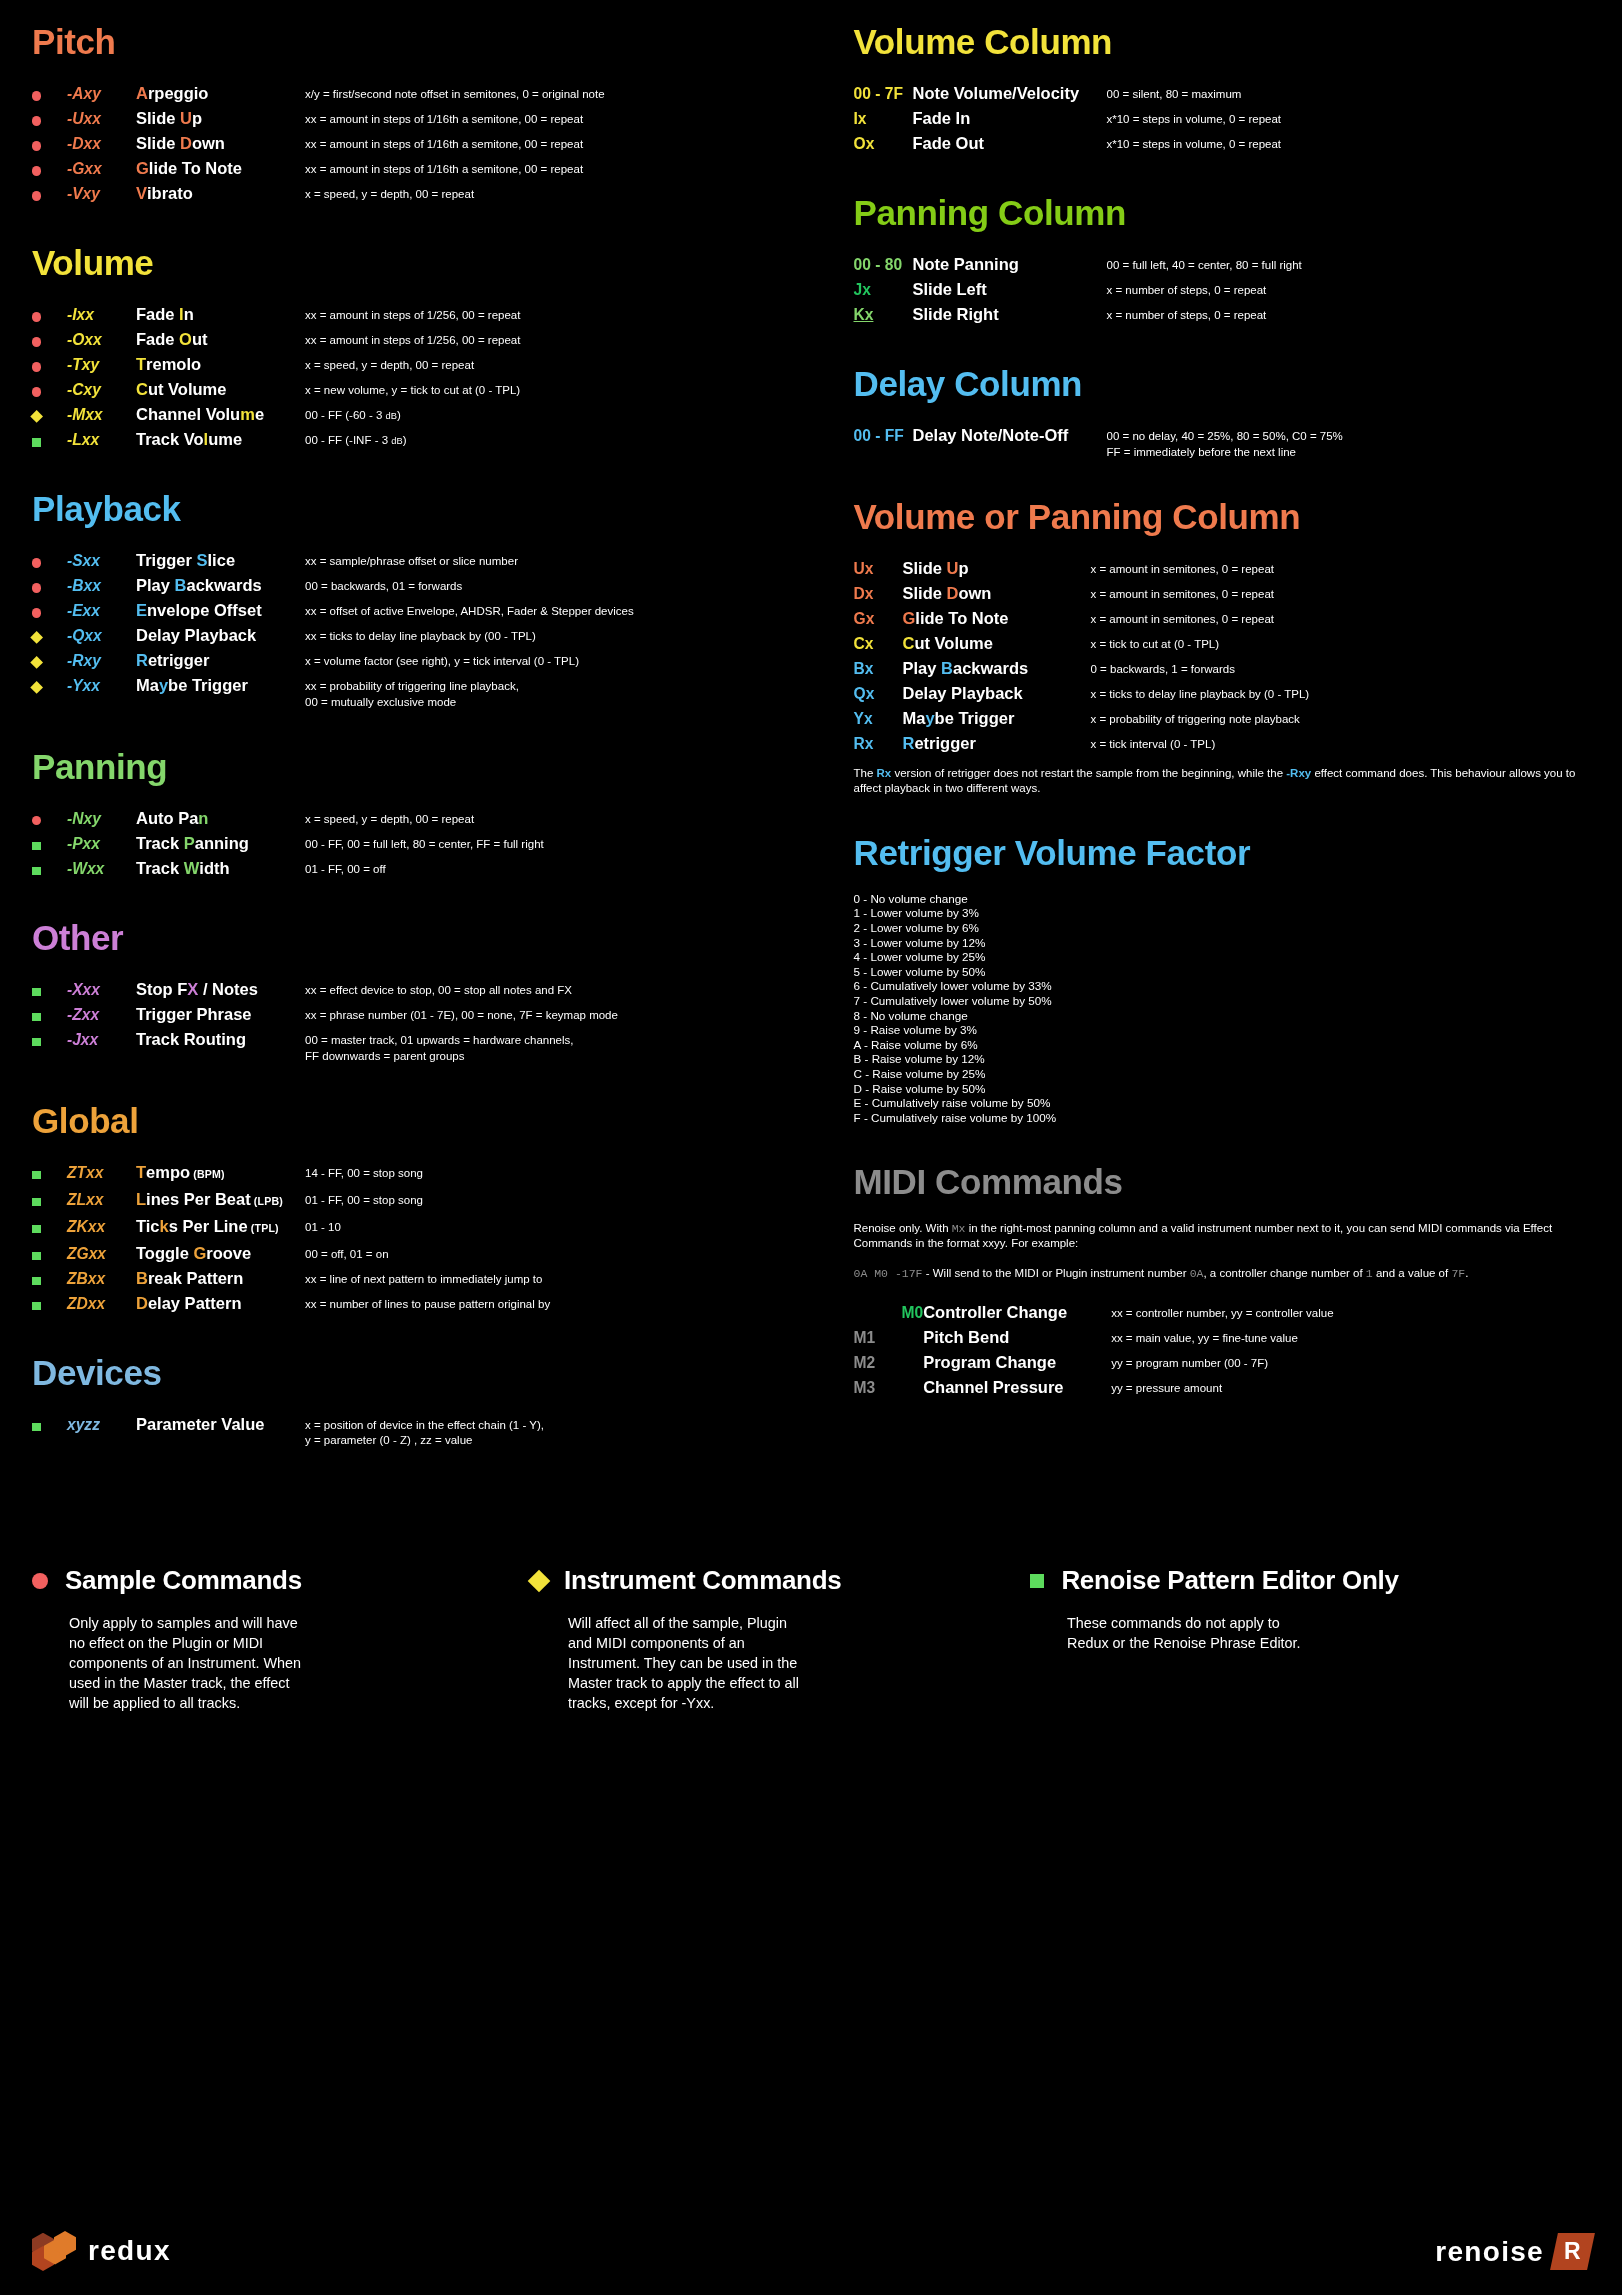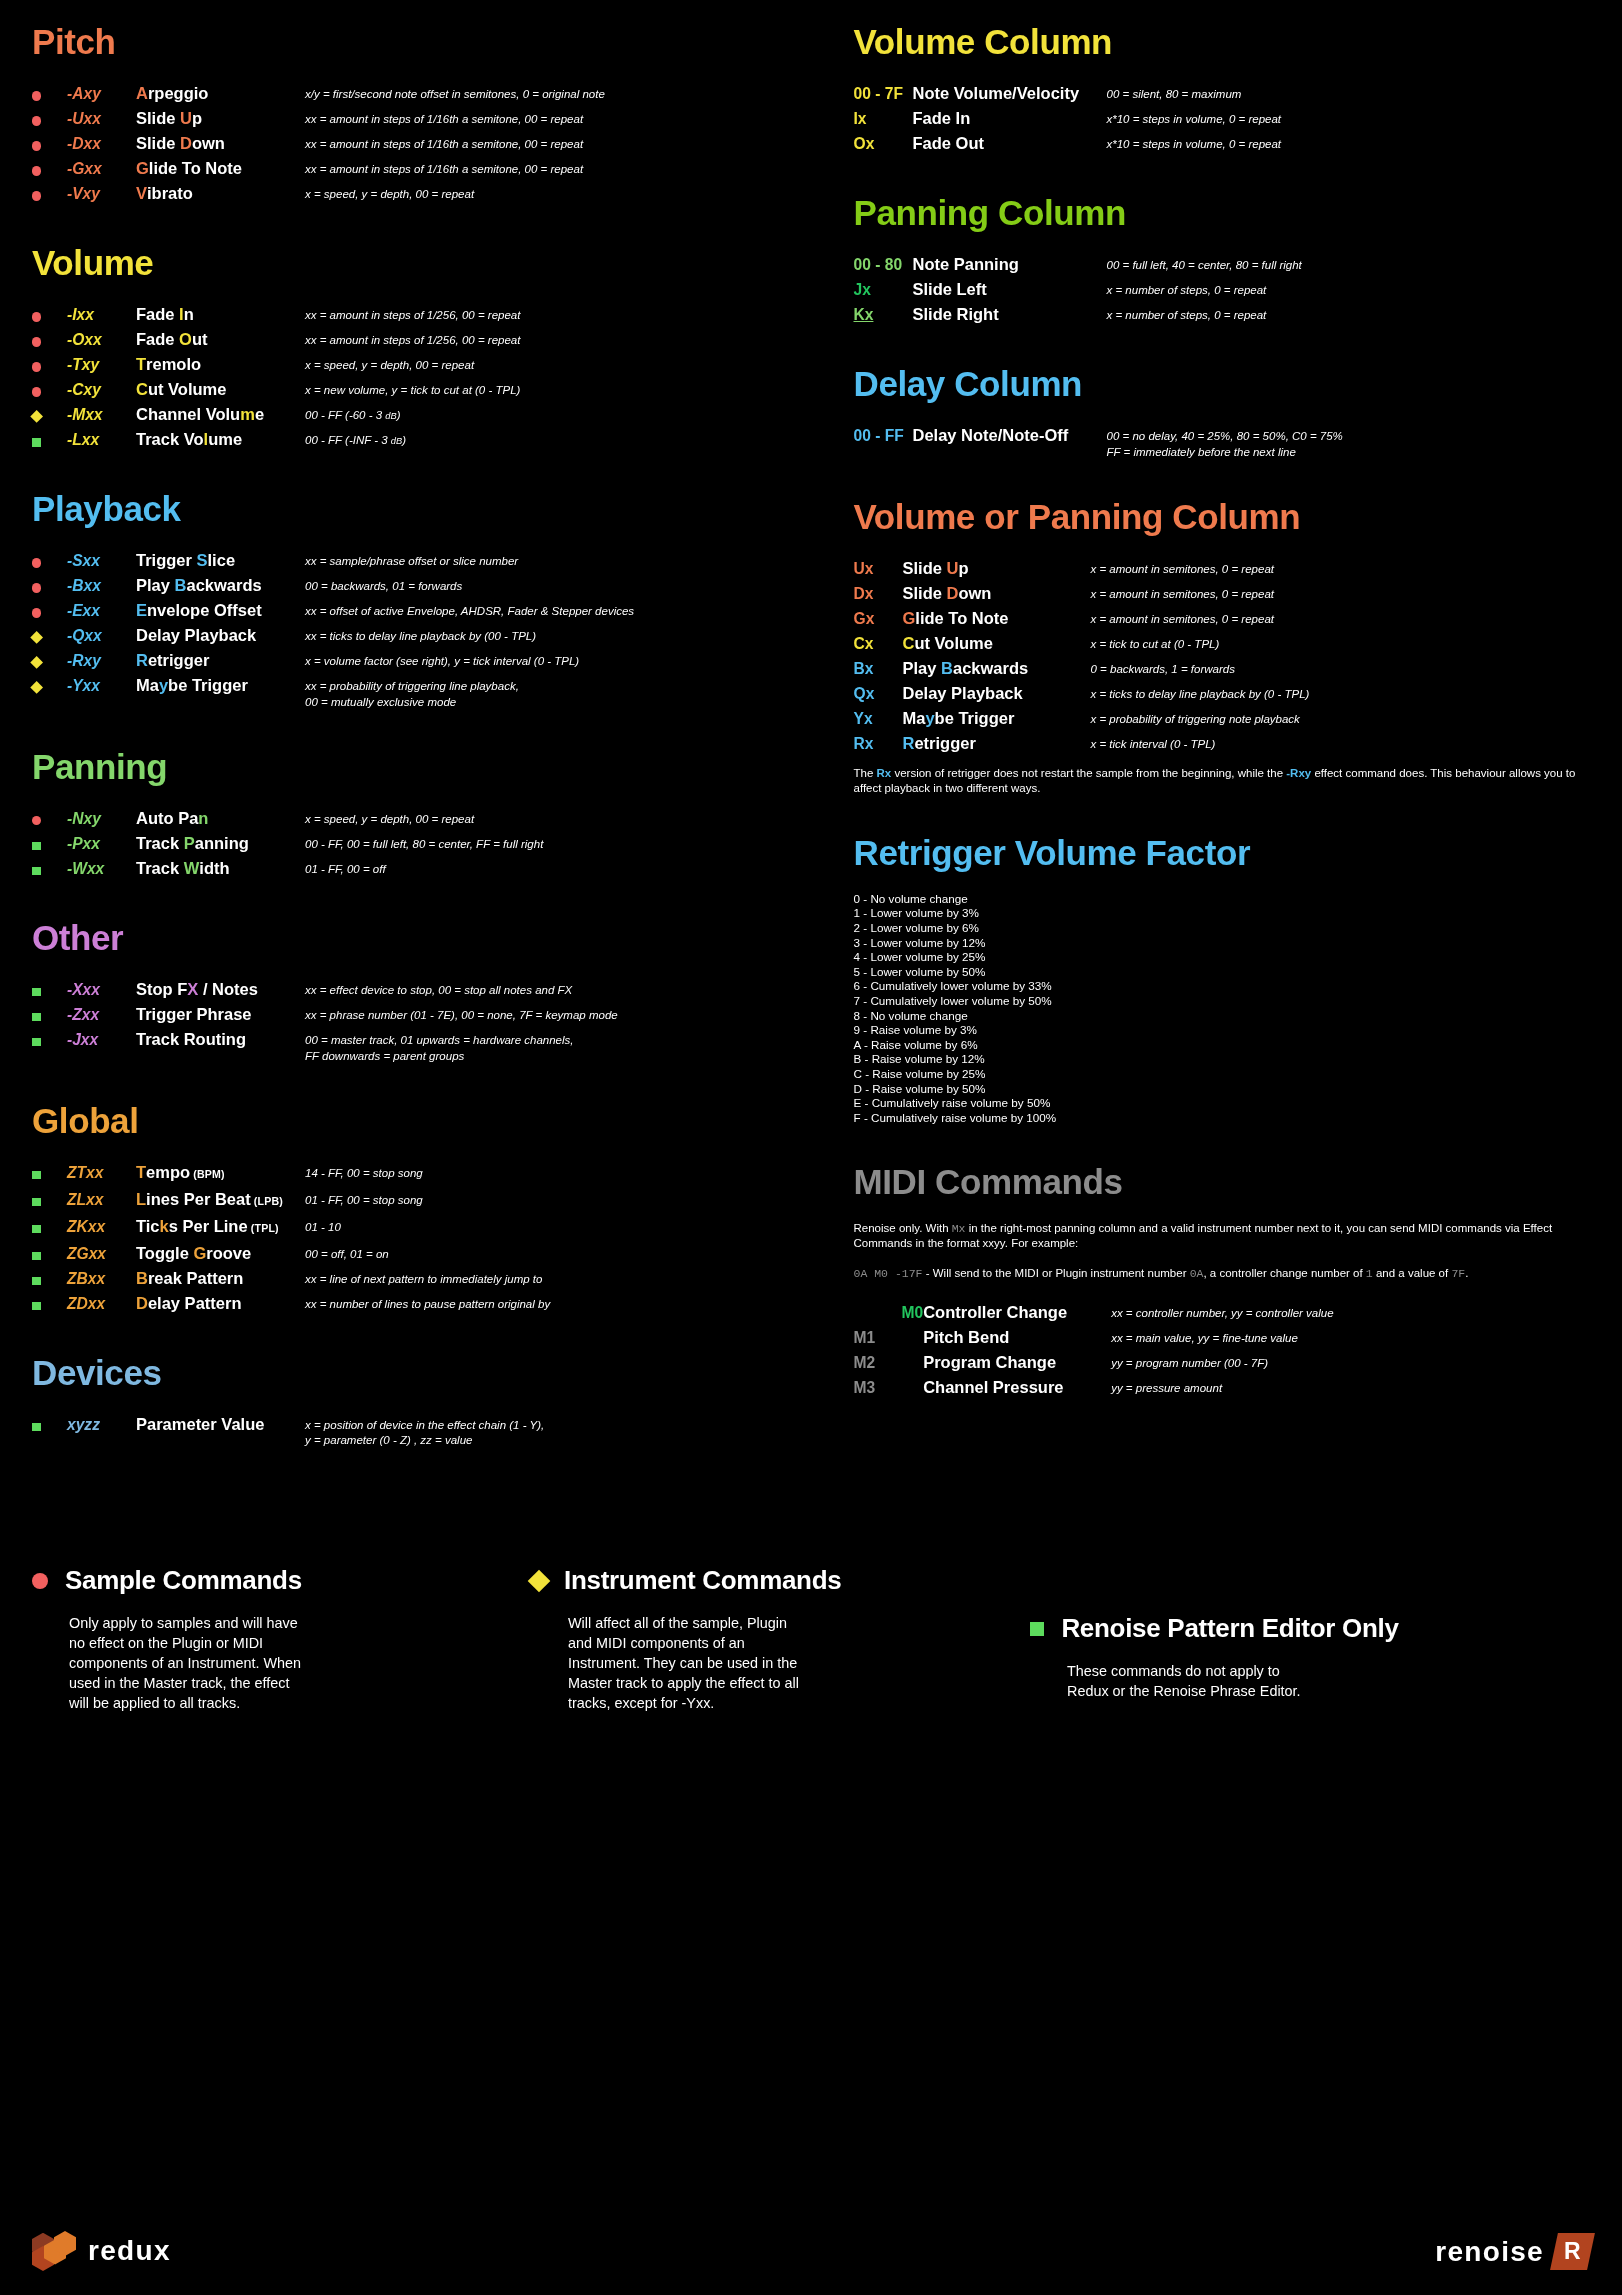--- a/index.html
+++ b/index.html
@@ -37,21 +37,21 @@
 
   .code-cell { width: 69px; font-style: italic; }
   .code { font-size: 15.6px; font-weight: bold; line-height: 25px; white-space: nowrap; }
 
   .name-cell { width: 169px; }
   .name { font-size: 16.5px; font-weight: 600; color: #ffffff; line-height: 25px; white-space: nowrap; }
   .name .hl { font-weight: bold; }
   .name .sub { font-size: 10.6px; font-weight: bold; letter-spacing: 0.2px; }
 
   .desc-cell { }
-  .desc { font-size: 11.5px; line-height: 15px; color: #ffffff; padding-top: 6px; font-style: italic; }
+  .desc { font-size: 11.5px; line-height: 15px; color: #ffffff; padding-top: 6px; }
   .desc .l2 { display: block; margin-top: 0.8px; }
 
   
   .r-code-cell { width: 59px; }
   .r-name-cell { width: 194px; }
   .rc-code-cell { width: 49px; }
   .rc-name-cell { width: 188px; }
 
   
   .note {
@@ -67,21 +67,21 @@
 
   
   h2.midi-title { color: #8c8c8c; }
   .midi-intro { font-size: 11.5px; line-height: 15px; max-width: 744px; margin-bottom: 15px; }
   .midi-example { font-size: 11.5px; line-height: 15px; max-width: 761px; margin-bottom: 18.6px; }
   .mono { font-family: "Liberation Mono", monospace; color: #8c8c8c; }
 
   
   .legend { display: flex; padding: 0 32px; margin-top: 78px; }
   .legend-col { width: 499px; }
-  .legend-col:nth-child(3) { width: 524px; margin-top: 48px; }
+  .legend-col:nth-child(3) { width: 524px; }
   .legend-head { display: flex; align-items: center; margin-bottom: 17px; }
   .legend-head .marker { margin-right: 17px; }
   .legend-head .marker.circle { width: 16px; height: 16px; }
   .legend-head .marker.diamond { width: 16px; height: 16px; }
   .legend-head .marker.square { width: 14.4px; height: 14.4px; }
   .legend-title { font-size: 26px; font-weight: bold; letter-spacing: -0.3px; }
   .legend-body { font-size: 14.4px; line-height: 20px; padding-left: 37px; max-width: 279px; }
 
   
   .logos { position: absolute; left: 0; bottom: 0; width: 1623px; height: 101px; }

